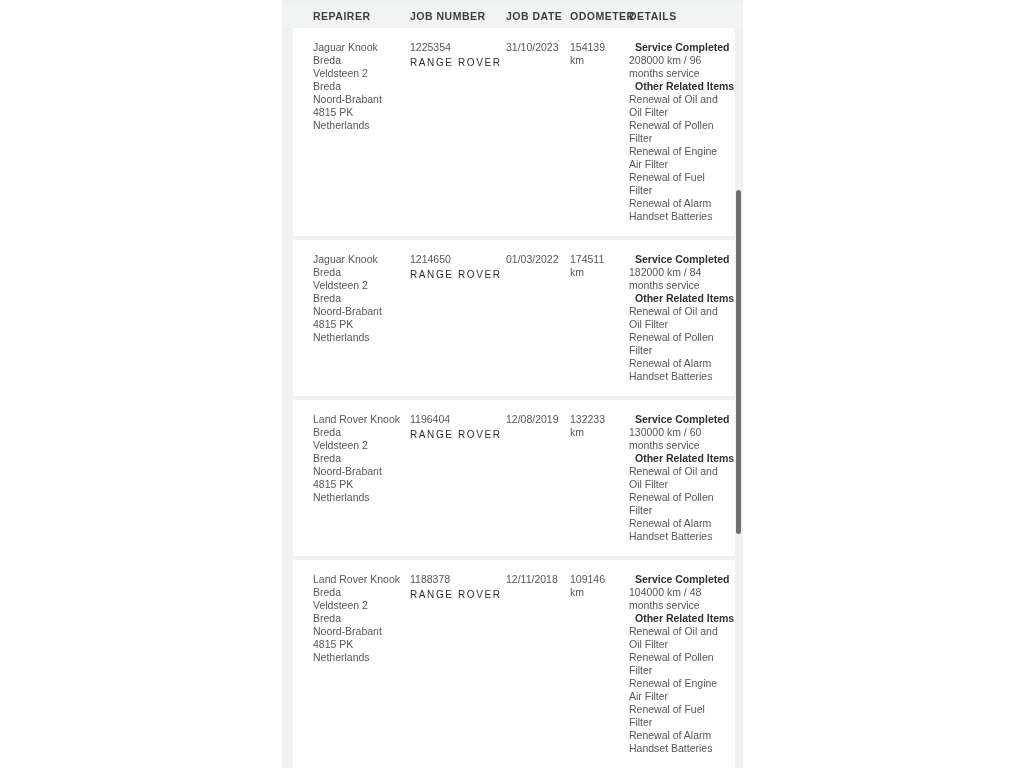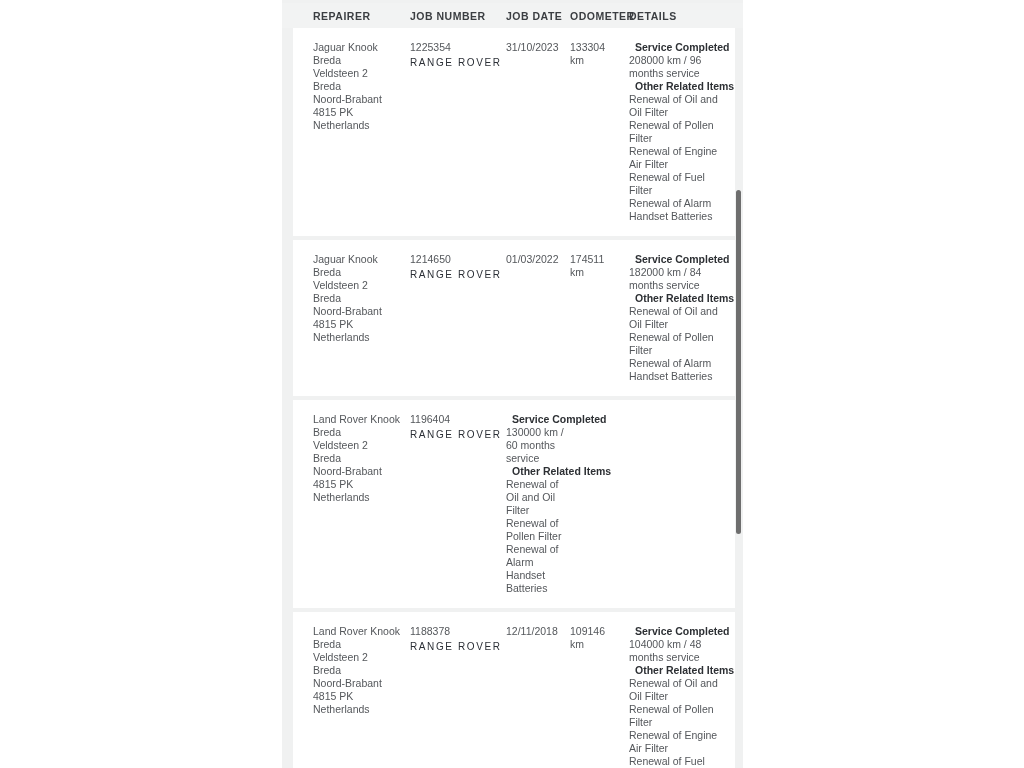--- a/index.html
+++ b/index.html
@@ -107,21 +107,21 @@
               <div>Netherlands</div>
             </div>
       <div class="cell">
         <div class="job-number">1225354</div>
         <div class="brand-logo">RANGE ROVER</div>
       </div>
       <div class="cell">
         <div class="job-date">31/10/2023</div>
       </div>
       <div class="cell">
-        <div class="odometer">133304 km</div>
+        <div class="odometer">154139 km</div>
       </div>
       <div class="cell details">
               <div class="bold">Service Completed</div>
               <div>208000 km / 96 months service</div>
               <div class="bold">Other Related Items</div>
               <div>Renewal of Oil and Oil Filter</div>
               <div>Renewal of Pollen Filter</div>
               <div>Renewal of Engine Air Filter</div>
               <div>Renewal of Fuel Filter</div>
               <div>Renewal of Alarm Handset Batteries</div>
@@ -169,20 +169,26 @@
               <div>Veldsteen 2</div>
               <div>Breda</div>
               <div>Noord-Brabant</div>
               <div>4815 PK</div>
               <div>Netherlands</div>
             </div>
       <div class="cell">
         <div class="job-number">1196404</div>
         <div class="brand-logo">RANGE ROVER</div>
       </div>
+      <div class="cell">
+        <div class="job-date">12/08/2019</div>
+      </div>
+      <div class="cell">
+        <div class="odometer">132233 km</div>
+      </div>
       <div class="cell details">
               <div class="bold">Service Completed</div>
               <div>130000 km / 60 months service</div>
               <div class="bold">Other Related Items</div>
               <div>Renewal of Oil and Oil Filter</div>
               <div>Renewal of Pollen Filter</div>
               <div>Renewal of Alarm Handset Batteries</div>
             </div>
     </div>
   </div>

